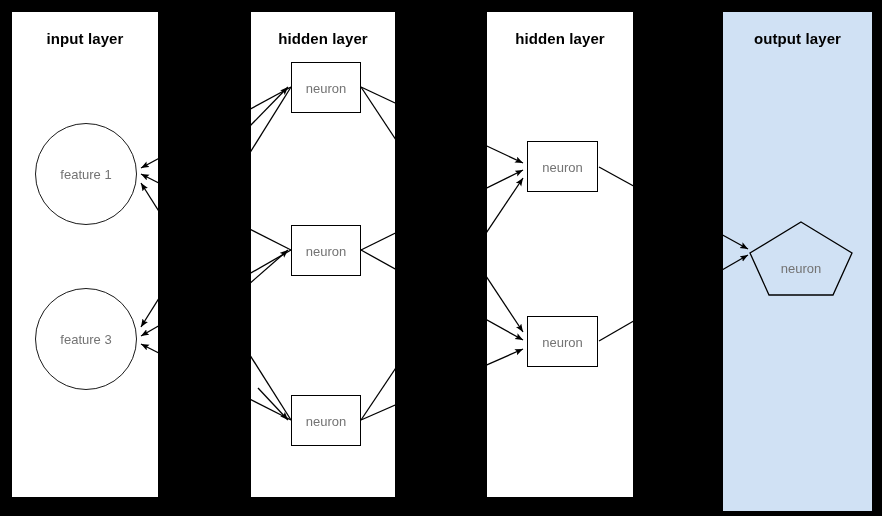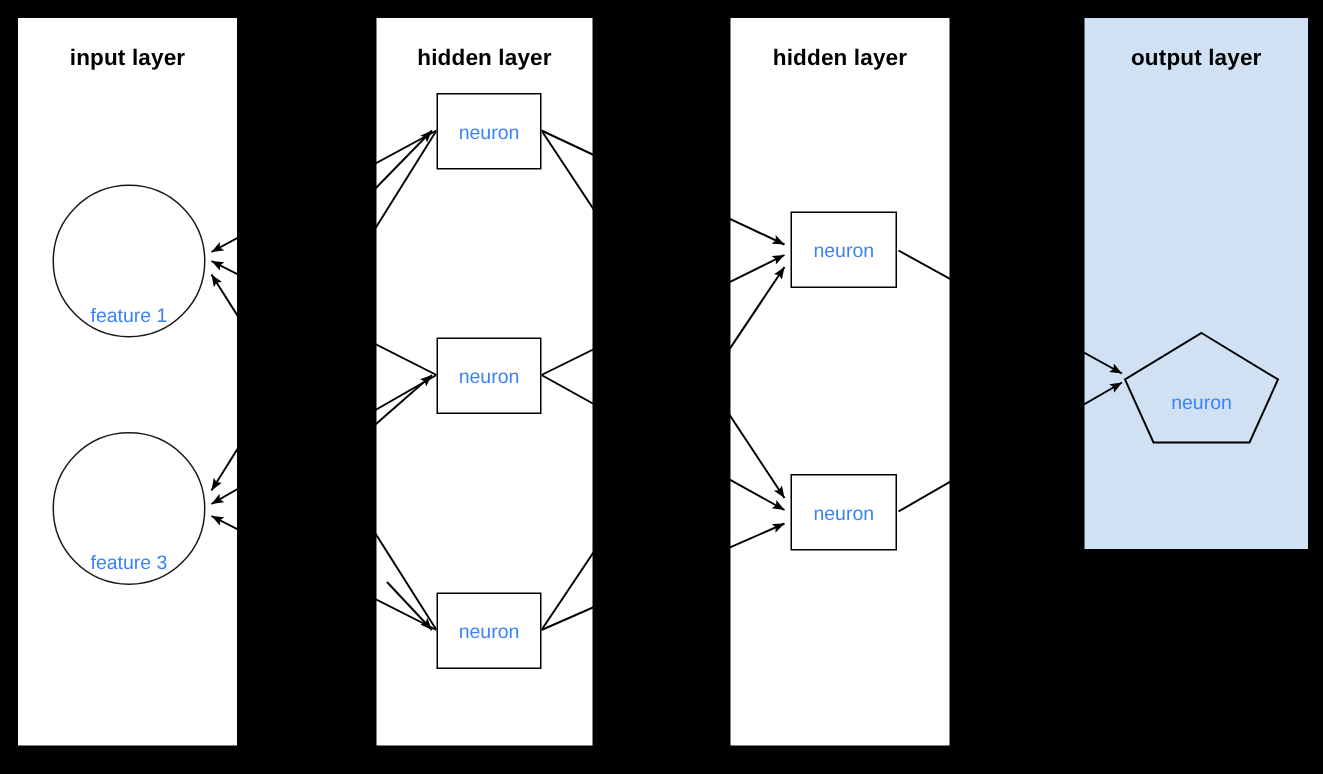--- a/index.html
+++ b/index.html
@@ -40,34 +40,33 @@
     color: #000000;
     letter-spacing: 0.1px;
     white-space: nowrap;
   }
   .node-label {
     position: absolute;
     left: 0;
     width: 100%;
     text-align: center;
     font-size: 13px;
-    color: #3b82f6;
+    color: #737373;
     white-space: nowrap;
   }
   .feature-circle {
     position: absolute;
     box-sizing: border-box;
     border: 1.2px solid #1a1a1a;
     border-radius: 50%;
     background: #ffffff;
   }
   .feature-circle .node-label {
     top: 50%;
     transform: translateY(-50%);
-    margin-top: 36px;
   }
   .neuron-box {
     position: absolute;
     box-sizing: border-box;
     border: 1.6px solid #000000;
     background: #ffffff;
   }
   .neuron-box .node-label {
     top: 50%;
     transform: translateY(-50%);
@@ -114,21 +113,21 @@
   </div>
 
   <div class="layer-panel panel-white" style="left:251px; top:12px; width:144px; height:485px;">
     <div class="layer-title">hidden layer</div>
   </div>
 
   <div class="layer-panel panel-white" style="left:487px; top:12px; width:146px; height:485px;">
     <div class="layer-title">hidden layer</div>
   </div>
 
-  <div class="layer-panel panel-blue" style="left:723px; top:12px; width:149px; height:354px;">
+  <div class="layer-panel panel-blue" style="left:723px; top:12px; width:149px; height:499px;">
     <div class="layer-title">output layer</div>
   </div>
 
   <svg class="edges" viewBox="0 0 882 516">
     <defs>
       <marker id="arrow" markerWidth="9" markerHeight="9" refX="8" refY="3.2" orient="auto" markerUnits="userSpaceOnUse">
         <path d="M0,0 L8,3.2 L0,6.4 L1.6,3.2 z" fill="#000000"></path>
       </marker>
     </defs>
 

